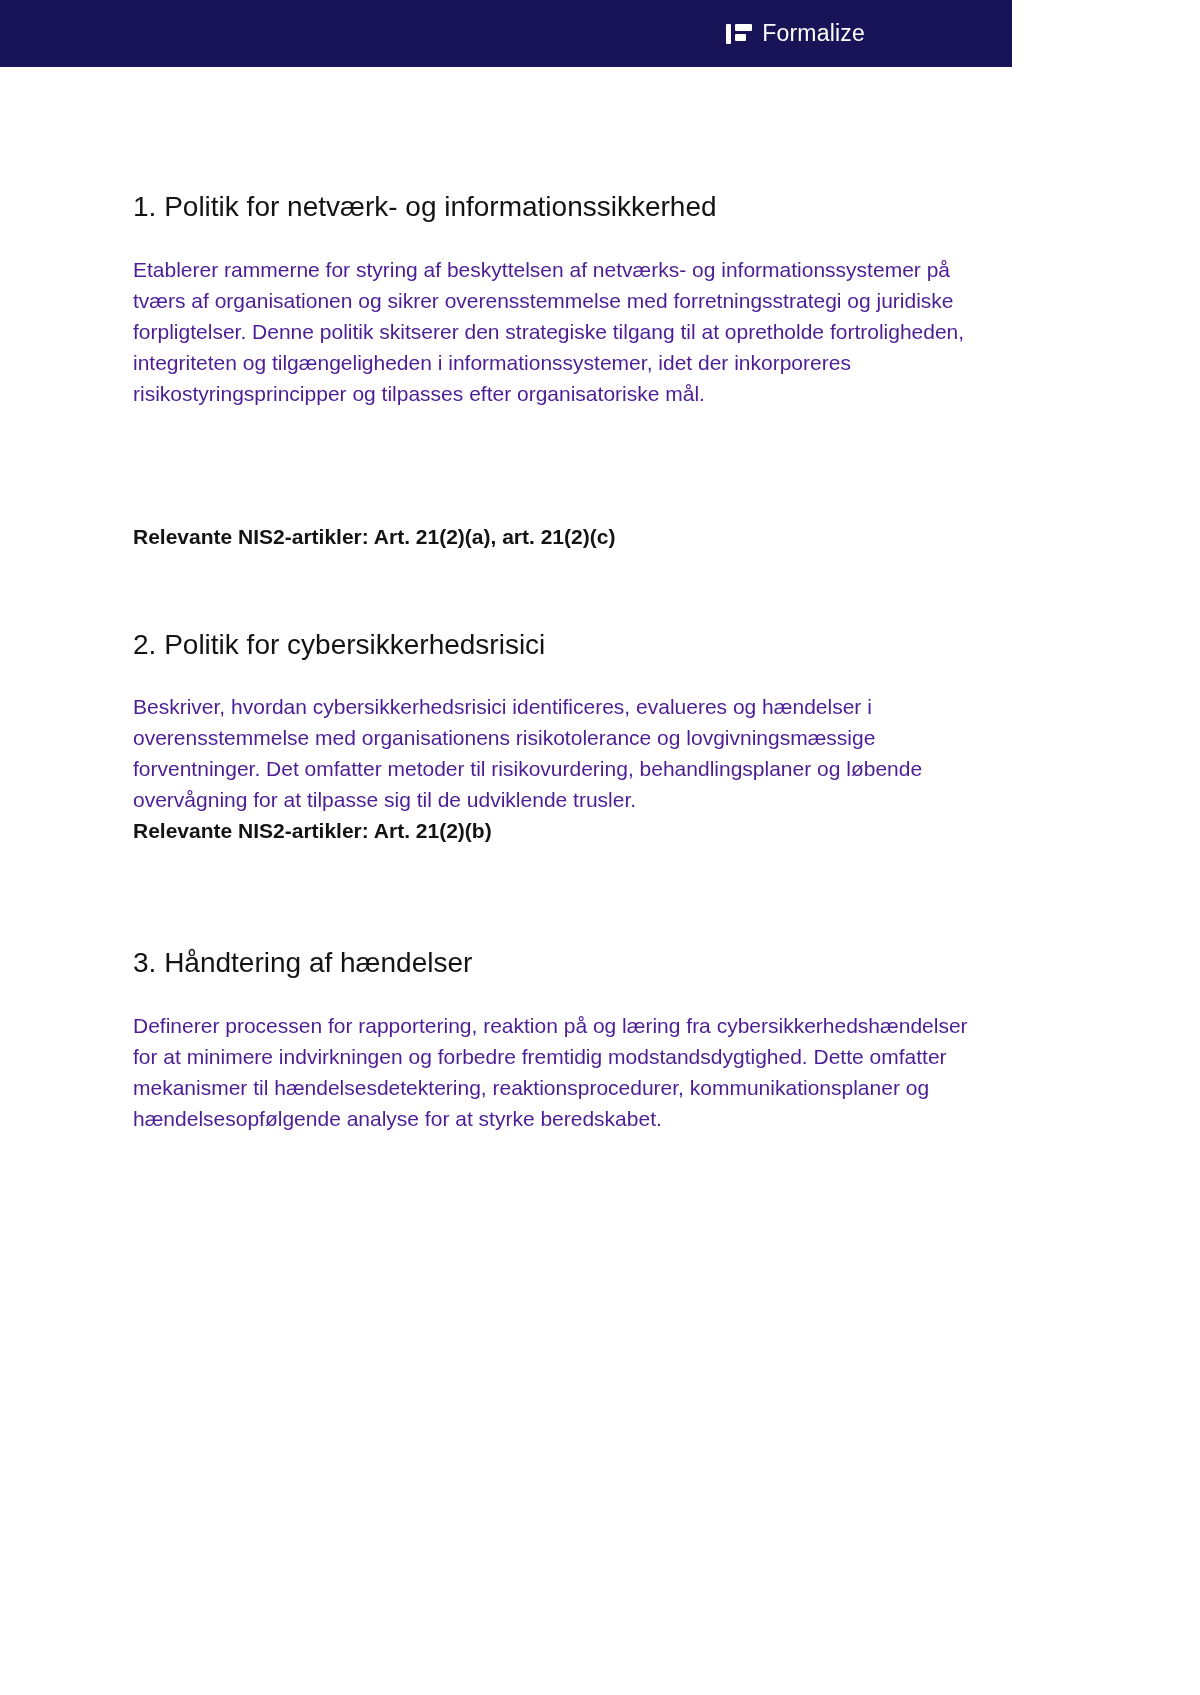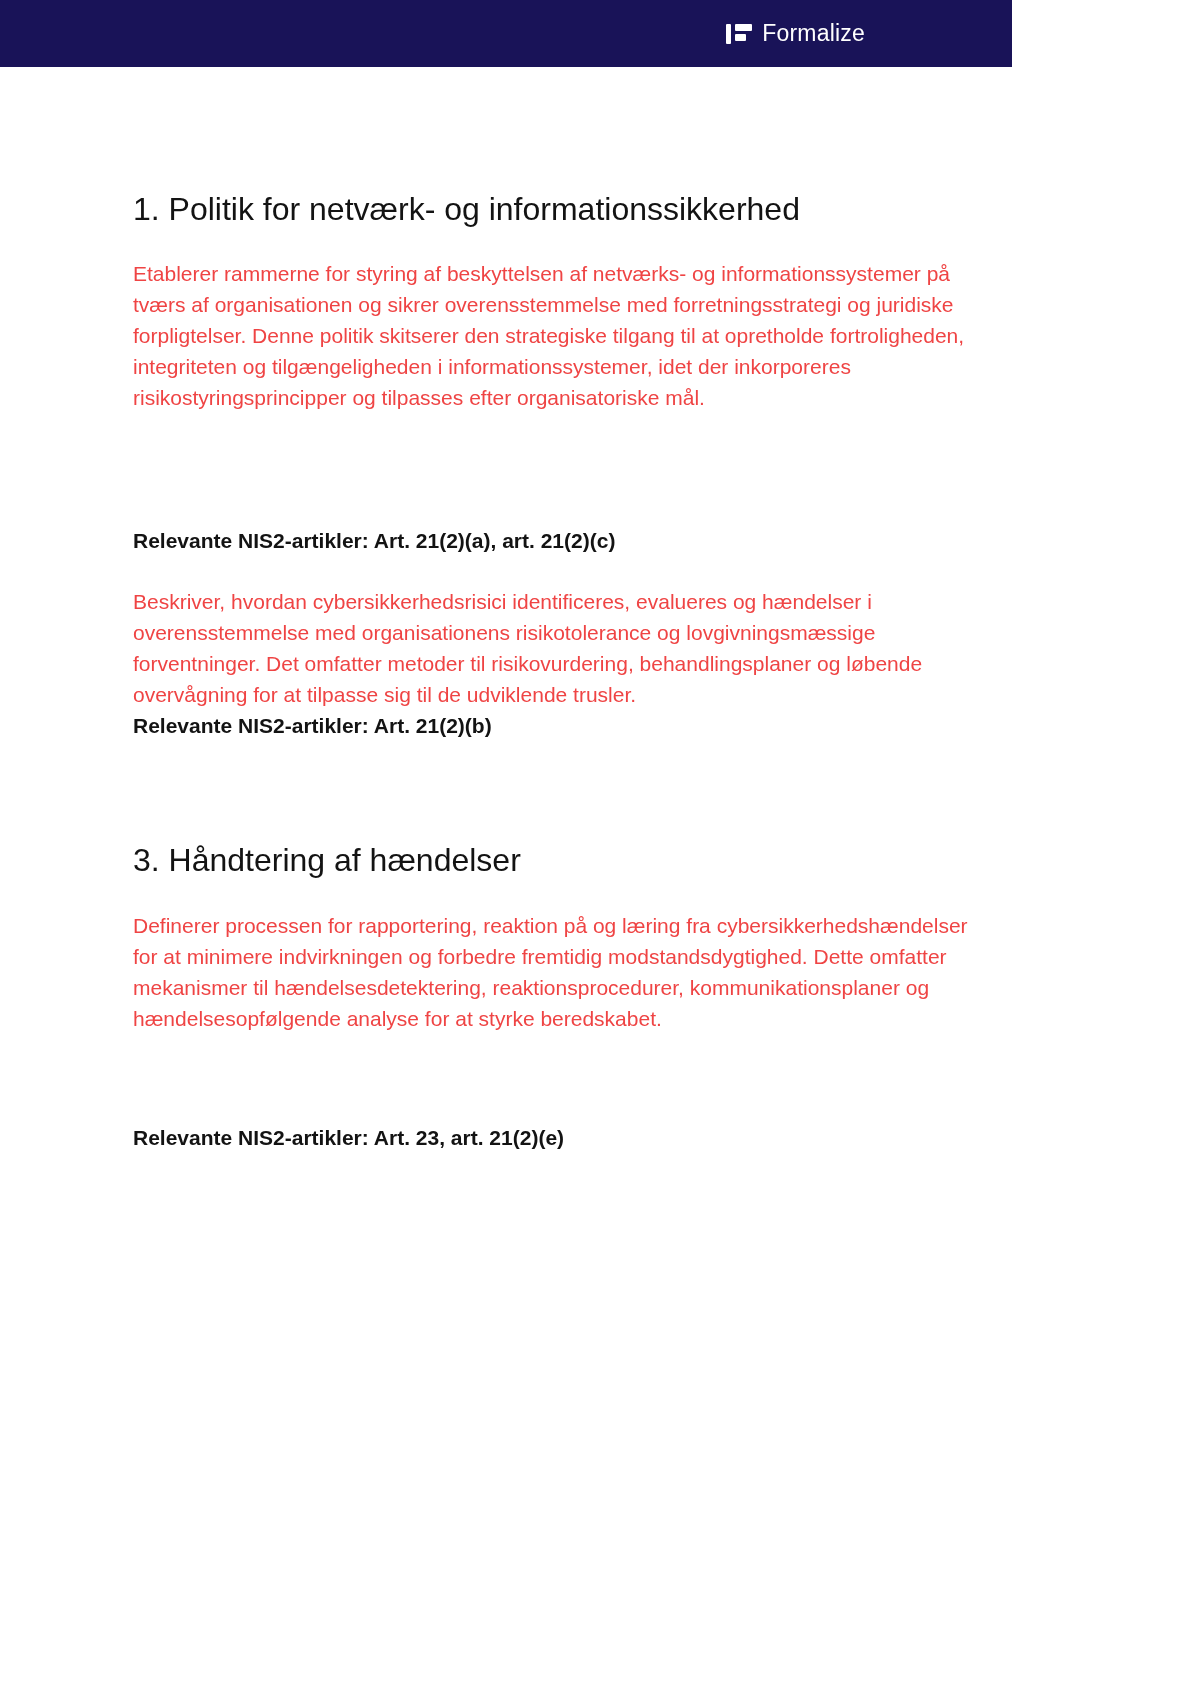--- a/index.html
+++ b/index.html
@@ -59,31 +59,31 @@
     color: #ffffff;
     font-size: 23px;
     font-weight: 500;
     letter-spacing: 0.2px;
   }
   .content {
     margin-left: 133px;
     width: 858px;
   }
   .section-heading {
-    font-size: 32px;
+    font-size: 28px;
     font-weight: 400;
     color: #131313;
     line-height: 1.2;
   }
   .section-body {
     margin-top: 30px;
     font-size: 21px;
     font-weight: 400;
     line-height: 31px;
-    color: #ef4444;
+    color: #4c1d95;
   }
   .section-articles {
     font-size: 21px;
     font-weight: 700;
     line-height: 31px;
     color: #131313;
   }
   .s1 .section-heading { margin-top: 123px; }
   .s1 .section-articles { margin-top: 112px; }
   .s2 .section-heading { margin-top: 76px; }
@@ -109,25 +109,25 @@
 
   <div class="content">
 
     <div class="section s1">
       <h1 class="section-heading">1. Politik for netværk- og informationssikkerhed</h1>
       <p class="section-body">Etablerer rammerne for styring af beskyttelsen af netværks- og informationssystemer på tværs af organisationen og sikrer overensstemmelse med forretningsstrategi og juridiske forpligtelser. Denne politik skitserer den strategiske tilgang til at opretholde fortroligheden, integriteten og tilgængeligheden i informationssystemer, idet der inkorporeres risikostyringsprincipper og tilpasses efter organisatoriske mål.</p>
       <p class="section-articles">Relevante NIS2-artikler: Art. 21(2)(a), art. 21(2)(c)</p>
     </div>
 
     <div class="section s2">
+      <h1 class="section-heading">2. Politik for cybersikkerhedsrisici</h1>
       <p class="section-body">Beskriver, hvordan cybersikkerhedsrisici identificeres, evalueres og hændelser i overensstemmelse med organisationens risikotolerance og lovgivningsmæssige forventninger. Det omfatter metoder til risikovurdering, behandlingsplaner og løbende overvågning for at tilpasse sig til de udviklende trusler.</p>
       <p class="section-articles">Relevante NIS2-artikler: Art. 21(2)(b)</p>
     </div>
 
     <div class="section s3">
       <h1 class="section-heading">3. Håndtering af hændelser</h1>
       <p class="section-body">Definerer processen for rapportering, reaktion på og læring fra cybersikkerhedshændelser for at minimere indvirkningen og forbedre fremtidig modstandsdygtighed. Dette omfatter mekanismer til hændelsesdetektering, reaktionsprocedurer, kommunikationsplaner og hændelsesopfølgende analyse for at styrke beredskabet.</p>
-      <p class="section-articles">Relevante NIS2-artikler: Art. 23, art. 21(2)(e)</p>
     </div>
 
   </div>
 
 </div>
 
 </body></html>

